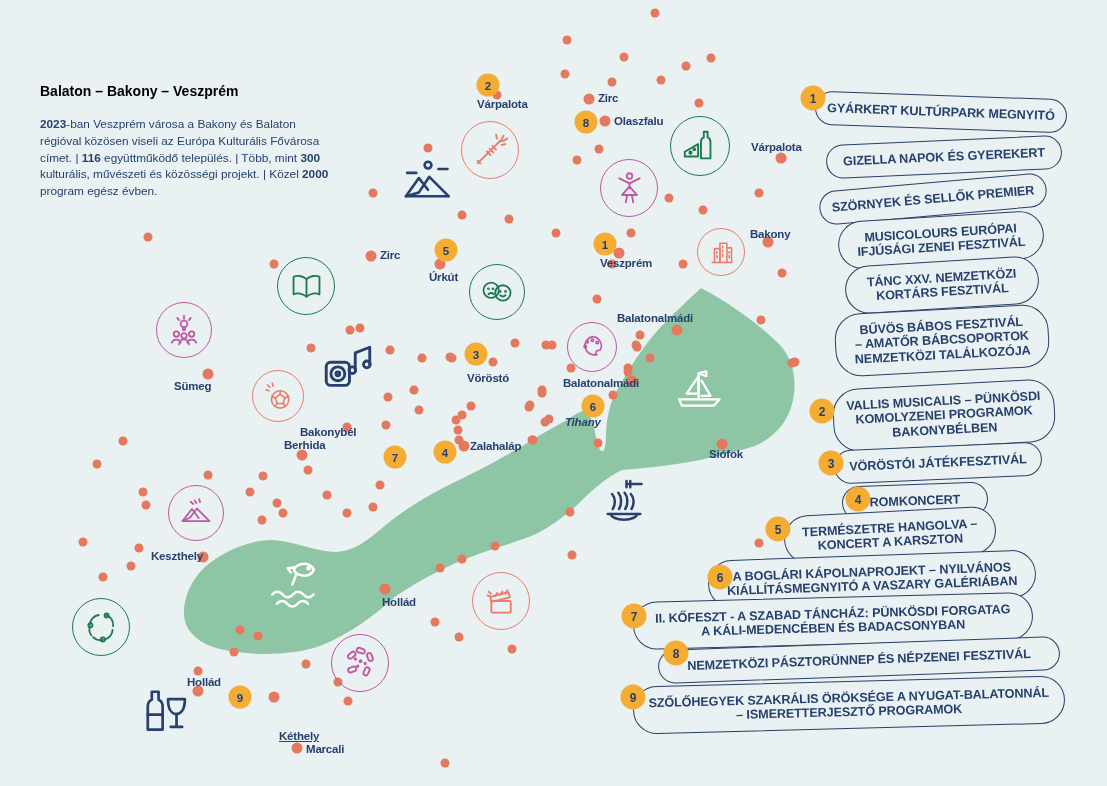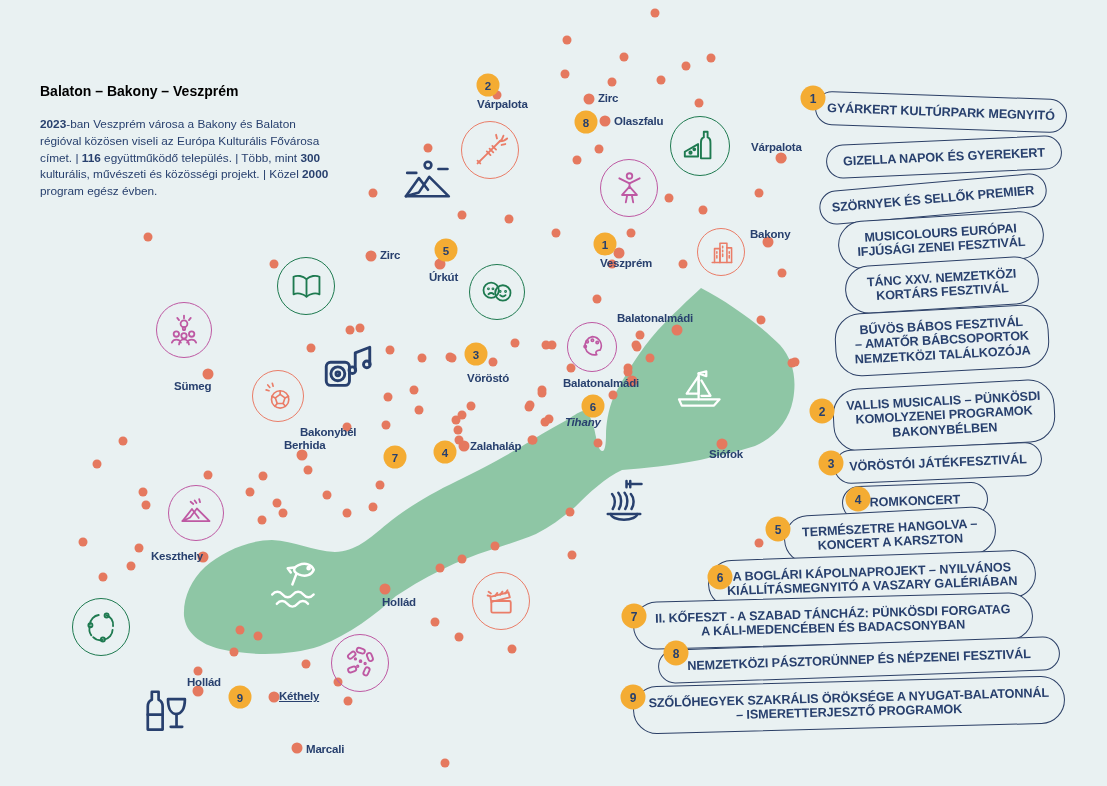--- a/index.html
+++ b/index.html
@@ -195,21 +195,21 @@
       <div class="badge map-badge" style="left: 445px; top: 452px;">4</div>
       <div class="badge map-badge" style="left: 395px; top: 457px;">7</div>
       <div class="town" style="left: 709px; top: 448px;">Siófok</div>
       <span class="dot" style="left: 722px; top: 444px; width: 11px; height: 11px;"></span>
       <div class="town" style="left: 151px; top: 550px;">Keszthely</div>
       <span class="dot" style="left: 203px; top: 557px; width: 11px; height: 11px;"></span>
       <div class="town" style="left: 382px; top: 596px;">Hollád</div>
       <span class="dot" style="left: 385px; top: 589px; width: 11px; height: 11px;"></span>
       <div class="town" style="left: 187px; top: 676px;">Hollád</div>
       <span class="dot" style="left: 198px; top: 691px; width: 11px; height: 11px;"></span>
-      <div class="town" style="left: 279px; top: 690px; text-decoration: underline;">Kéthely</div>
+      <div class="town" style="left: 279px; top: 730px; text-decoration: underline;">Kéthely</div>
       <span class="dot" style="left: 274px; top: 697px; width: 11px; height: 11px;"></span>
       <div class="badge map-badge" style="left: 240px; top: 697px;">9</div>
       <div class="town" style="left: 306px; top: 743px;">Marcali</div>
       <span class="dot" style="left: 297px; top: 748px; width: 11px; height: 11px;"></span>
       <div class="icon circled" style="height: 58px; width: 58px; left: 461px; top: 121px; color: rgb(234, 125, 104);">
         <svg viewBox="0 0 40 40" width="37" height="37">
           <g fill="none" stroke="currentColor" stroke-width="2" stroke-linecap="round" stroke-linejoin="round">
             <path d="M6 34l3-3M6 31l3 3"></path>
             <path d="M9 31L21 19l9-9"></path>
             <path d="M30 10c2-1 3-3 4-6M30 10c3 0 6-1 8-3"></path>

